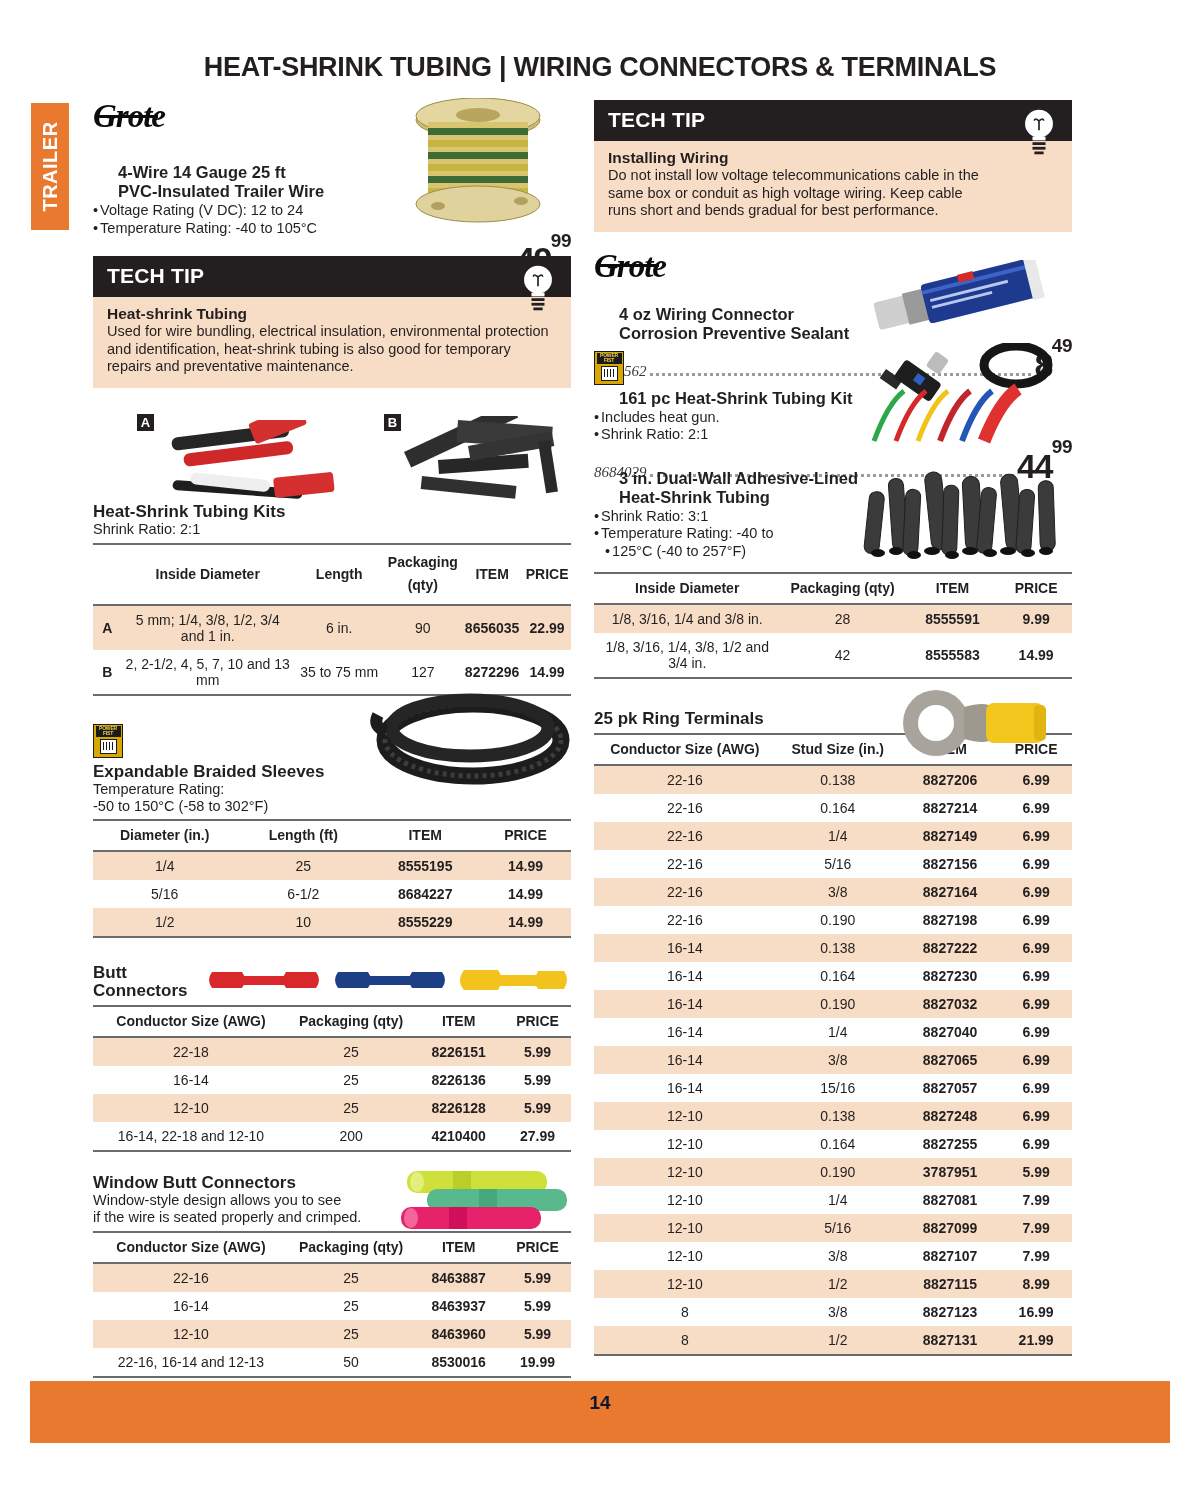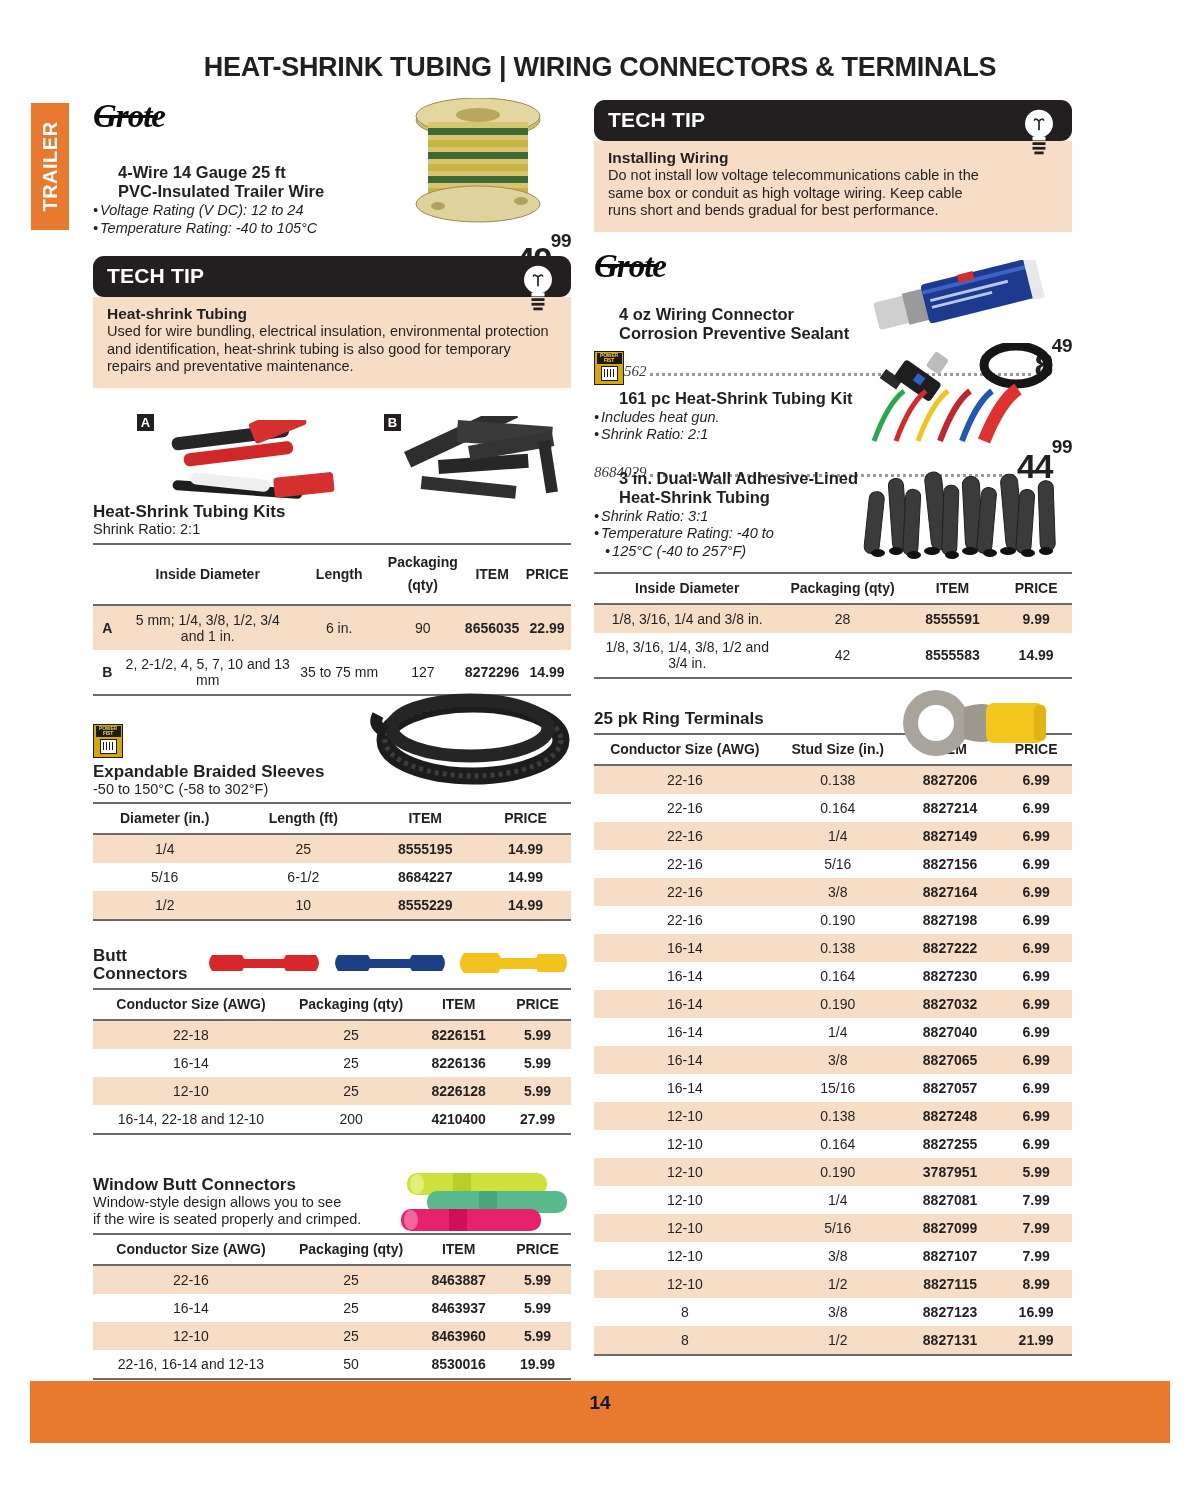--- a/index.html
+++ b/index.html
@@ -81,21 +81,21 @@
     position: relative;
   }
   .pf-logo .pf-fist::before {
     content: ""; position: absolute; left: 2px; top: 2px;
     width: 11px; height: 8px;
     background: repeating-linear-gradient(90deg,#1a1a1a 0 1px,transparent 1px 3px);
   }
 
   
   .prod-title { font-size: 16.5px; font-weight: bold; line-height: 19px; margin-left: 25px; }
-  .bullets { font-size: 14.5px; line-height: 17.5px; margin-top: 1px; font-style: italic; }
+  .bullets { font-size: 14.5px; line-height: 17.5px; margin-top: 1px; }
   .bullets div::before { content: "\2022"; margin-right: 2px; }
   .sku-row {
     display: flex; align-items: flex-end;
     margin-top: 1px;
   }
   .sku {
     font-family: "Liberation Serif", serif;
     font-style: italic;
     font-size: 15px;
     color: #3a3a3a;
@@ -116,21 +116,20 @@
   }
   .price sup { font-size: 19px; letter-spacing: -0.5px; top: -0.65em; position: relative; }
 
   
   .techtip { position: relative; }
   .techtip-bar {
     background: #231f20; color: #fff;
     font-size: 21px; font-weight: bold;
     padding: 8px 14px 9px 14px;
     letter-spacing: 0.2px;
-    border-radius: 11px;
   }
   .techtip-body {
     background: #f8ddc6;
     padding: 8px 14px 12px 14px;
   }
   .techtip-head { font-size: 15.5px; font-weight: bold; line-height: 18px; }
   .techtip-text { font-size: 14.5px; line-height: 17.5px; }
   .bulb {
     position: absolute; right: 14px; top: 6px;
     width: 38px; height: 52px;
@@ -306,20 +305,21 @@
       <ellipse cx="115" cy="52" rx="88" ry="36" fill="none" stroke="#1c1c1c" stroke-width="17"></ellipse>
       <ellipse cx="115" cy="52" rx="88" ry="36" fill="none" stroke="#3d3d3d" stroke-width="5" stroke-dasharray="4 4"></ellipse>
       <ellipse cx="112" cy="40" rx="78" ry="28" fill="none" stroke="#252525" stroke-width="13"></ellipse>
       <path d="M28 44 q-14 -6 -8 -17" stroke="#1c1c1c" stroke-width="12" fill="none"></path>
     </svg>
     <div class="pf-logo">
       <div class="pf-top">POWER<br>FIST</div>
       <div class="pf-fist"></div>
     </div>
     <div class="tbl-title" style="margin-top:4px;">Expandable Braided Sleeves</div>
+    <div class="tbl-sub">Temperature Rating:</div>
     <div class="tbl-sub">-50 to 150°C (-58 to 302°F)</div>
     <table style="margin-top:4px;">
       <colgroup>
           <col style="width:30%">
           <col style="width:28%">
           <col style="width:23%">
           <col style="width:19%">
         </colgroup>
       <thead>
           <tr>
@@ -405,21 +405,21 @@
           <tr>
             <td>16-14, 22-18 and 12-10</td>
             <td>200</td>
             <td class="item">4210400</td>
             <td class="item">27.99</td>
           </tr>
         </tbody>
     </table>
   </div>
 
-  <div style="position:relative;margin-top:40px;">
+  <div style="position:relative;margin-top:21px;">
     <svg class="photo" style="left:300px;top:-6px;" width="180" height="70" viewBox="0 0 180 70">
       <rect x="14" y="4" width="140" height="22" rx="10" fill="#cfe03a"></rect>
       <rect x="60" y="4" width="18" height="22" fill="#b9cf28"></rect>
       <rect x="34" y="22" width="140" height="22" rx="10" fill="#57b98c"></rect>
       <rect x="86" y="22" width="18" height="22" fill="#46a87b"></rect>
       <rect x="8" y="40" width="140" height="22" rx="10" fill="#e6226b"></rect>
       <rect x="56" y="40" width="18" height="22" fill="#cf0f59"></rect>
       <ellipse cx="18" cy="51" rx="7" ry="10" fill="#f4659b"></ellipse>
       <ellipse cx="24" cy="15" rx="7" ry="10" fill="#e2ef7a"></ellipse>
     </svg>

